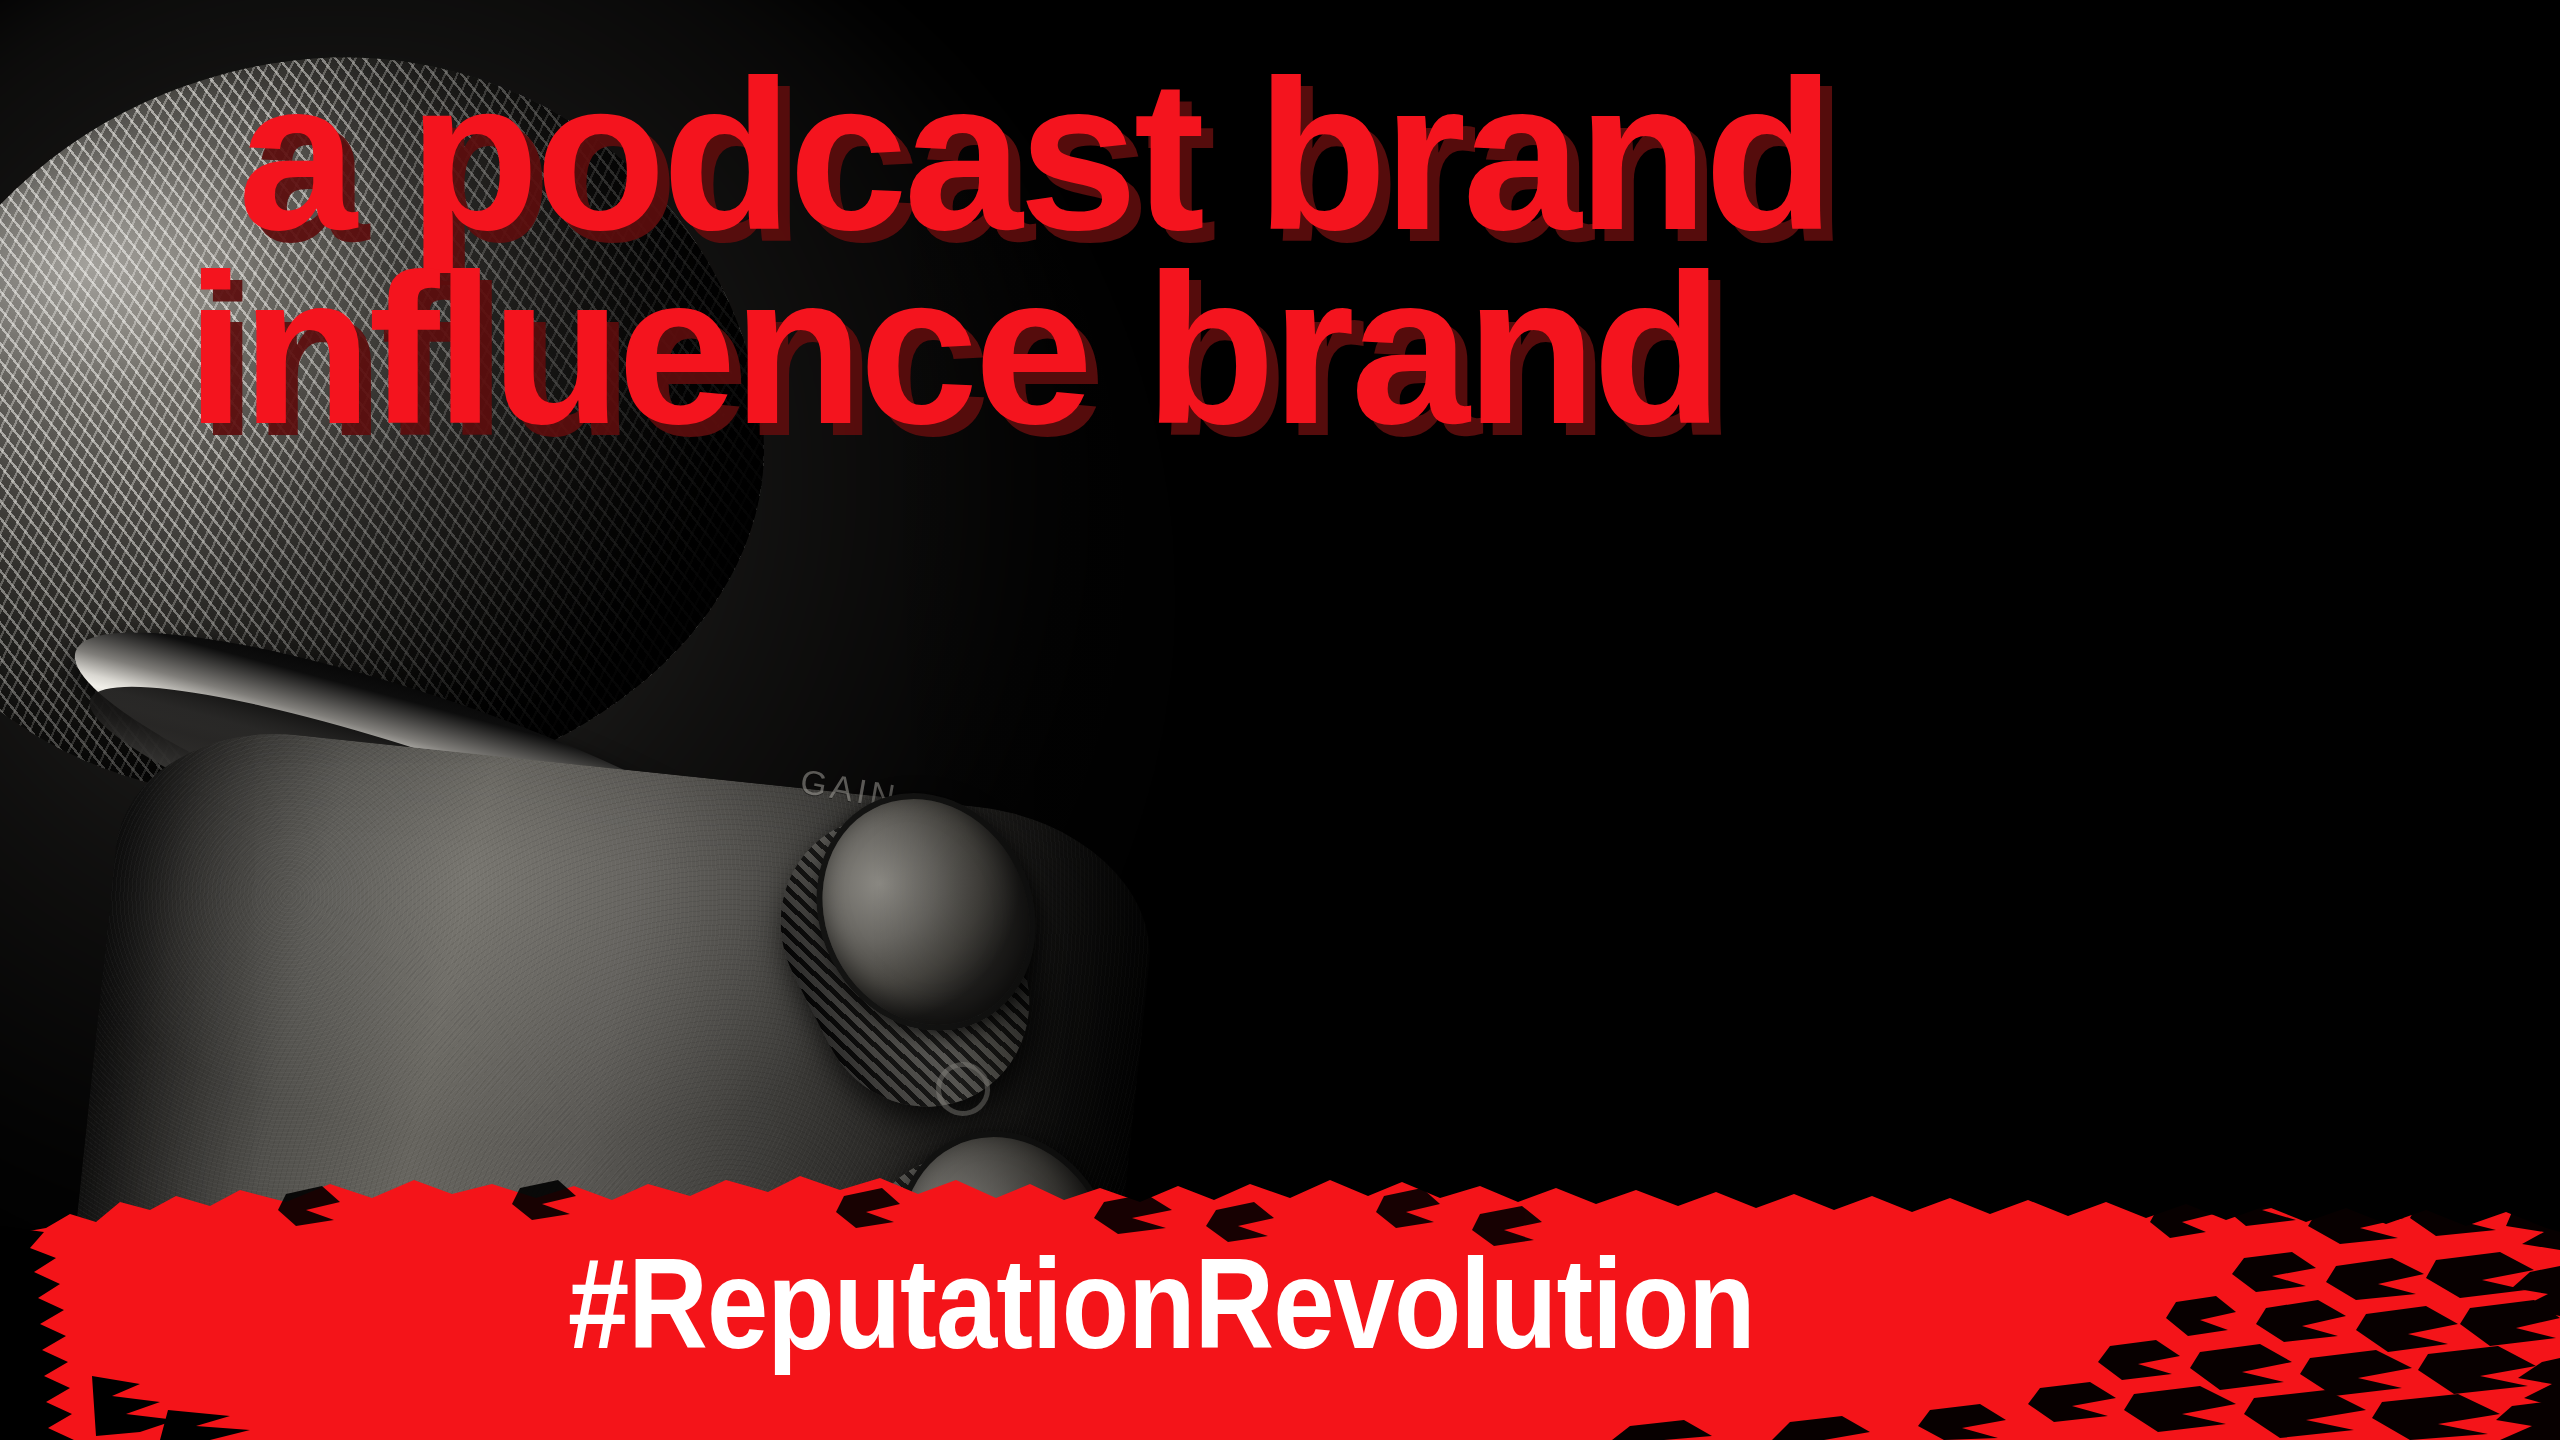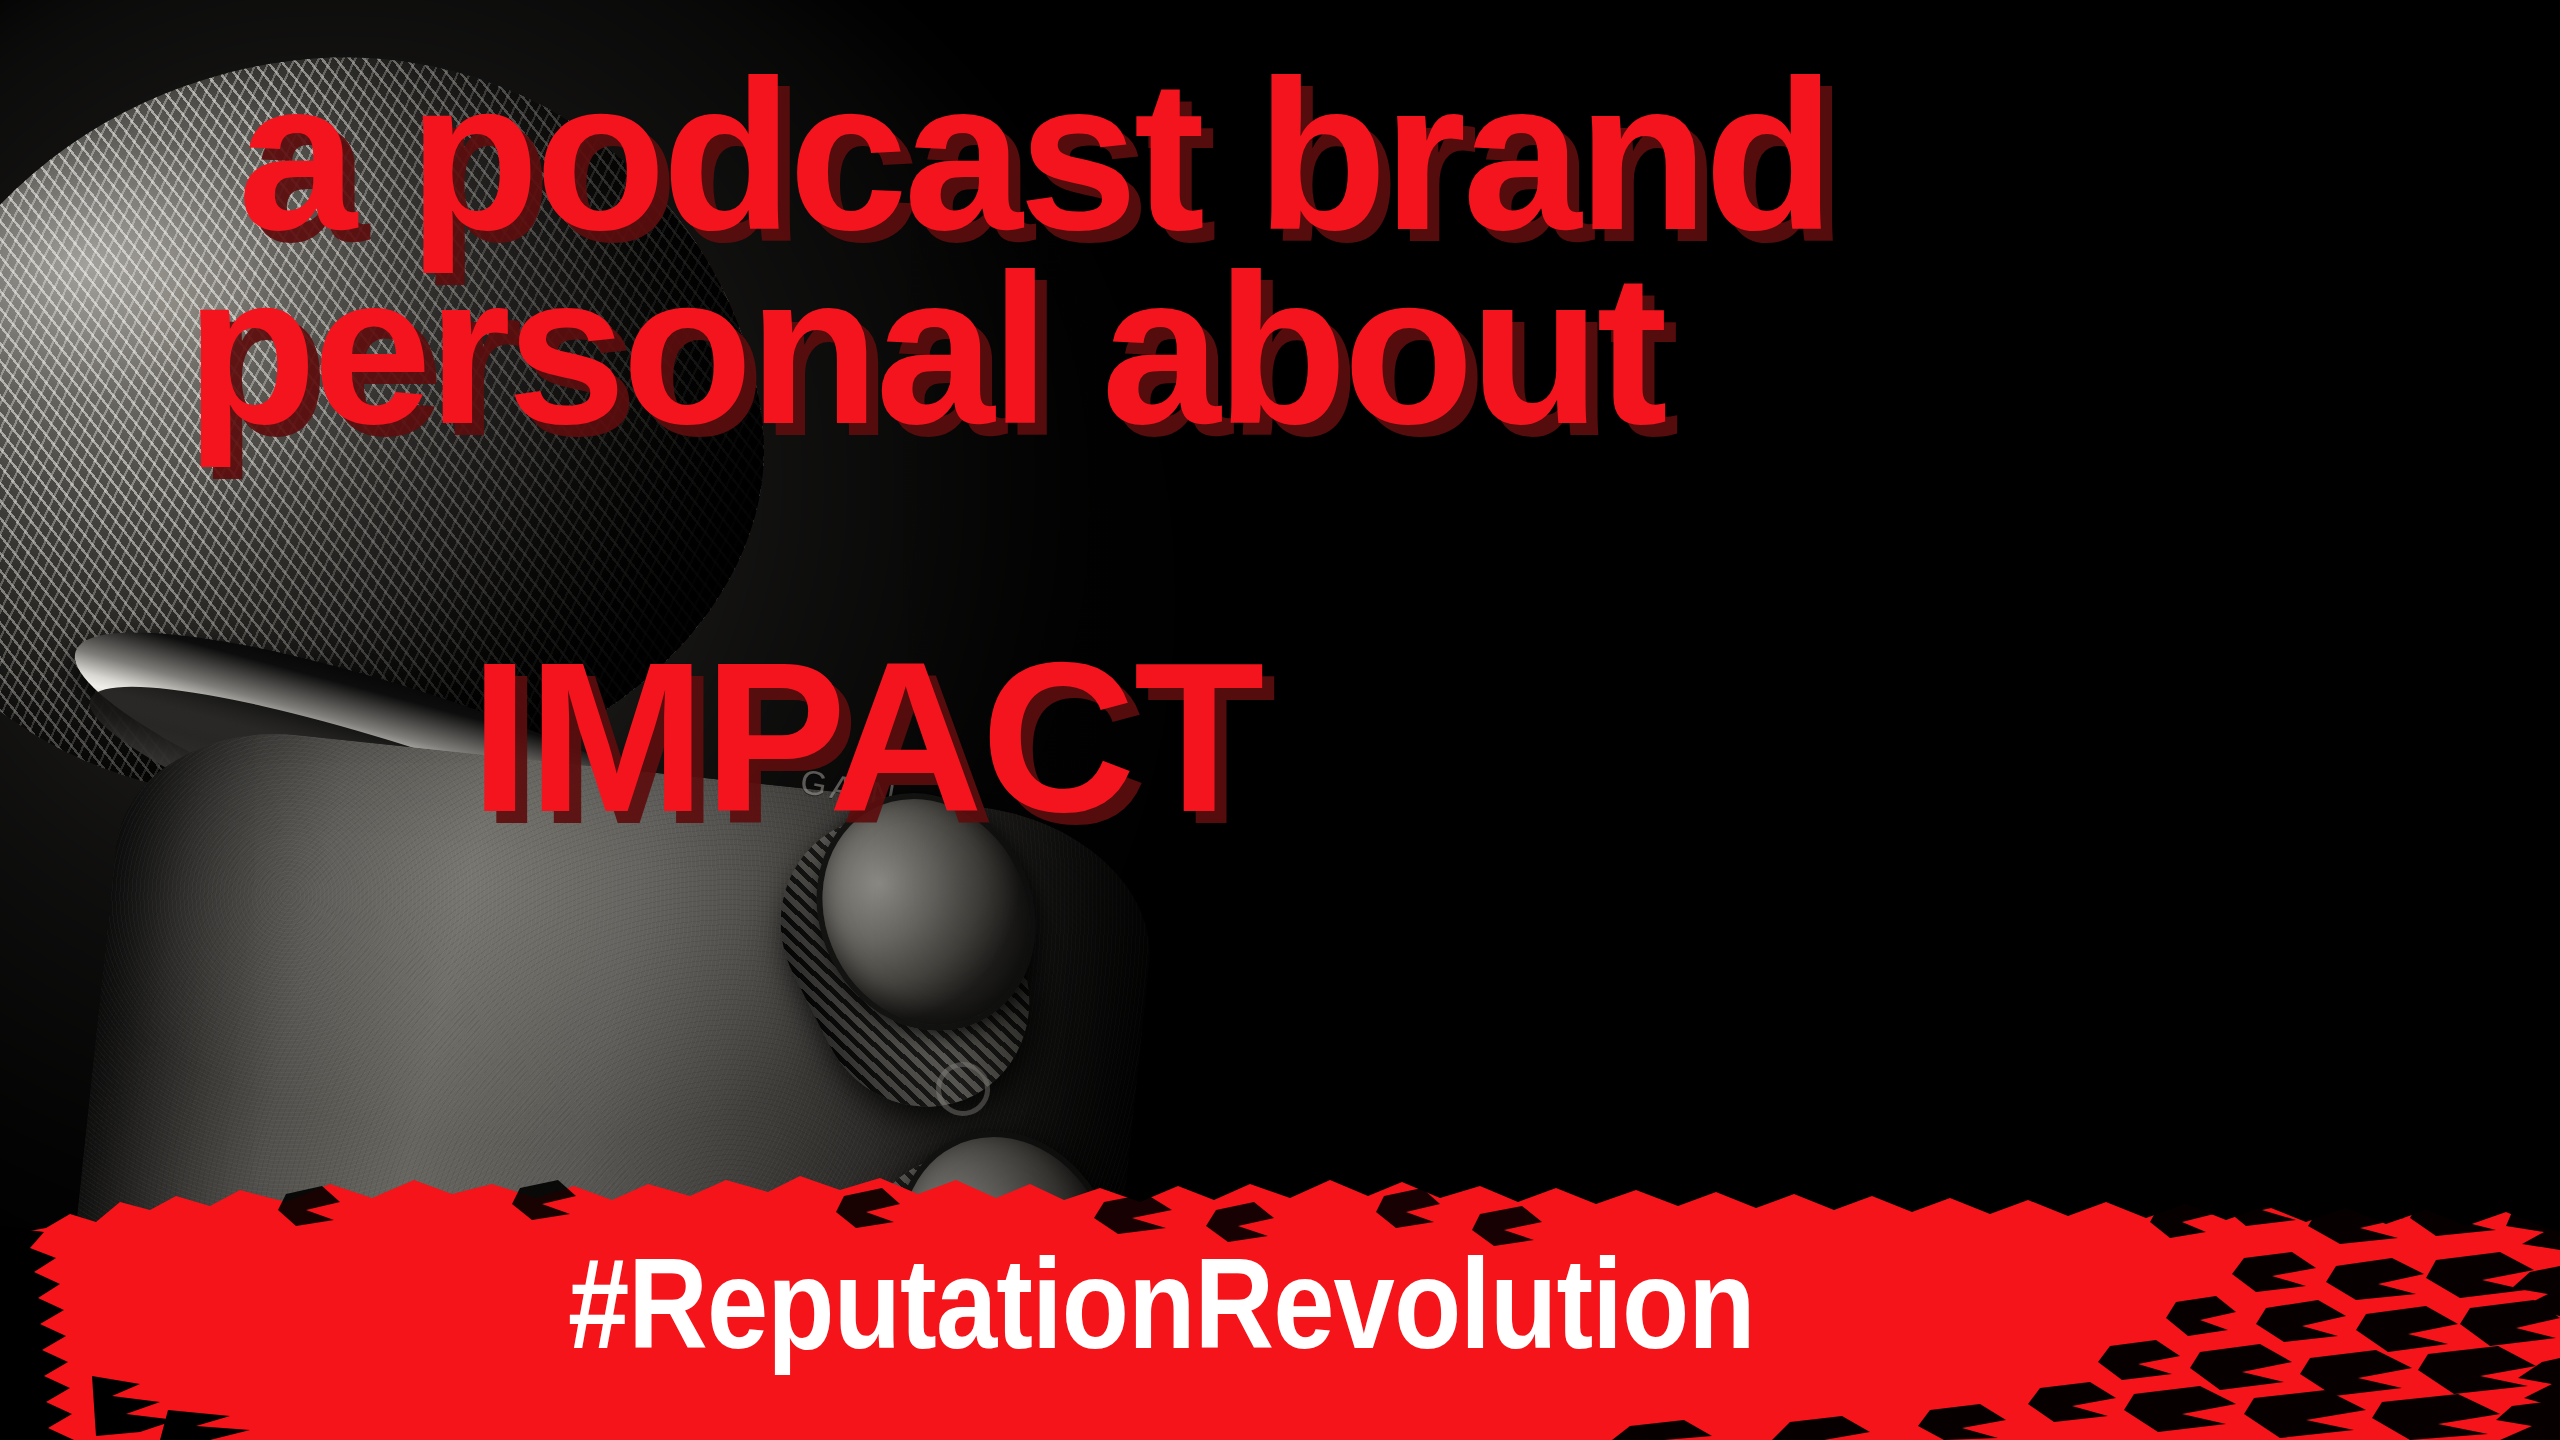--- a/index.html
+++ b/index.html
@@ -290,22 +290,21 @@
     <div class="mute-icon"></div>
 
     <div class="knob-lower"></div>
     <div class="knob-lower-cap"></div>
 
     <div class="right-fade"></div>
   </div>
 
   <div id="headline">
     <div class="hl-line" id="line-1">a podcast brand</div>
-    <div class="hl-line" id="line-2">personal about</div>
-    <div class="hl-line" id="line-4">IMPACT</div>
+    <div class="hl-line" id="line-2">influence brand</div>
   </div>
 
   <div id="banner">
     <svg viewBox="0 0 2560 300" preserveAspectRatio="none">
       <defs>
 
         <clipPath id="brushclip">
           <path d="M46,88 L70,74 L96,82 L120,62 L150,70 L176,56 L210,66 L240,50
                    L286,62 L330,44 L372,58 L414,40 L452,54 L492,44 L536,58 L574,46
                    L612,60 L648,44 L690,56 L726,40 L768,52 L800,36 L840,50 L880,38

